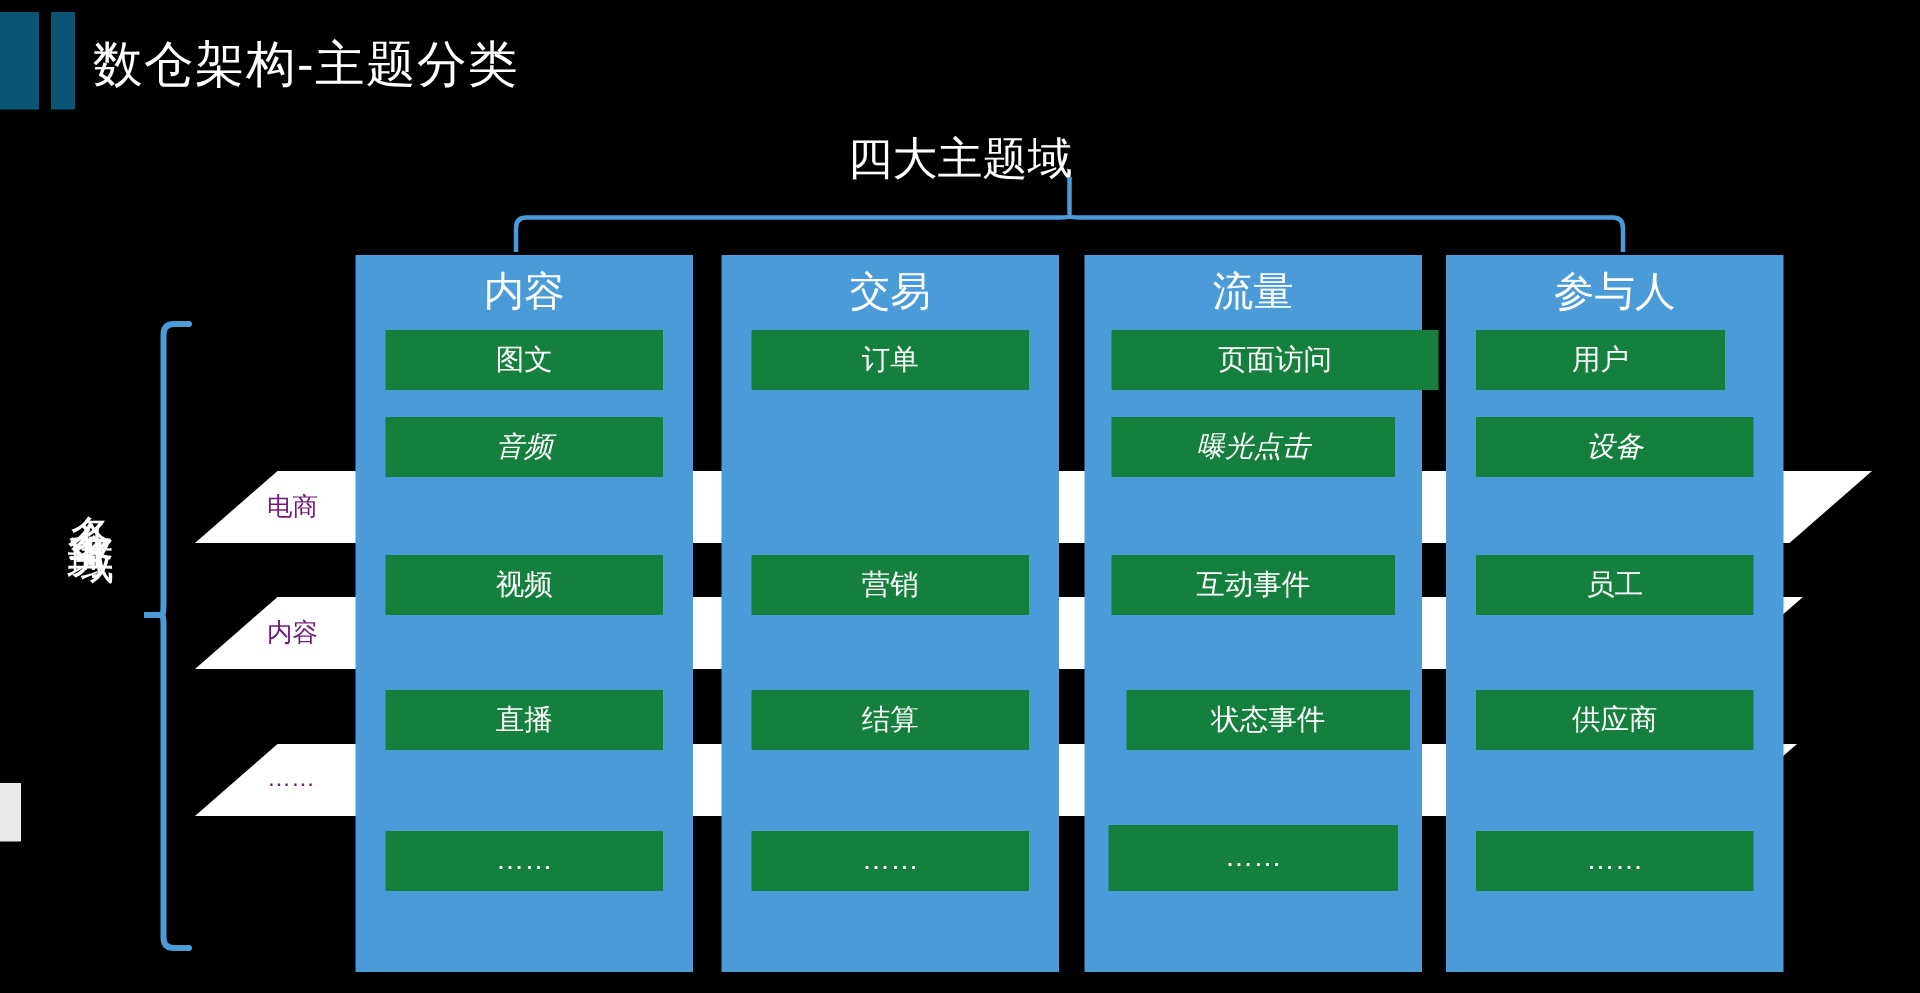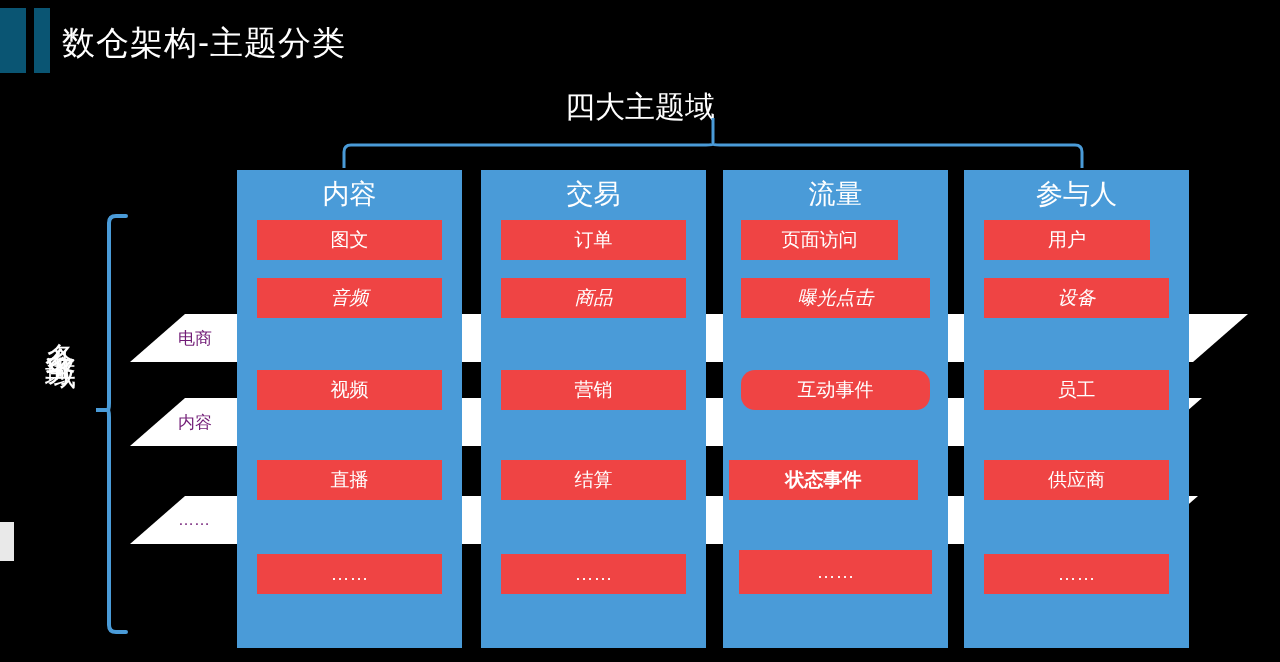--- a/index.html
+++ b/index.html
@@ -73,40 +73,40 @@
   .col {
     position: absolute; top: 170px; width: 225px; height: 478px;
     background: #4a9bd8; z-index: 3;
   }
   .col-head {
     position: absolute; left: 0; top: 6px; width: 100%;
     text-align: center; font-size: 27px; color: #ffffff; line-height: 36px;
   }
   .cell {
     position: absolute; left: 20px; width: 185px; height: 40px;
-    background: #ef4444; color: #ffffff;
+    background: #15803d; color: #ffffff;
     display: flex; align-items: center; justify-content: center;
     font-size: 19px; white-space: nowrap;
   }
   .cell.r0 { top: 50px; }
   .cell.r1 { top: 108px; font-style: italic; }
   .cell.r2 { top: 200px; }
   .cell.r3 { top: 290px; }
   .cell.r4 { top: 384px; }
 
   .col-1 { left: 237px; }
   .col-2 { left: 481px; }
   .col-3 { left: 723px; }
   .col-4 { left: 964px; }
 
   
-  .col-3 .cell.r0 { left: 18px; width: 157px; }
+  .col-3 .cell.r0 { left: 18px; width: 218px; }
   .col-3 .cell.r1 { left: 18px; width: 189px; }
-  .col-3 .cell.r2 { left: 18px; width: 189px; border-radius: 14px; }
-  .col-3 .cell.r3 { left: 6px; width: 189px; font-weight: bold; }
+  .col-3 .cell.r2 { left: 18px; width: 189px; }
+  .col-3 .cell.r3 { left: 28px; width: 189px; }
   .col-3 .cell.r4 { left: 16px; width: 193px; top: 380px; height: 44px; }
 
   .col-4 .cell.r0 { left: 20px; width: 166px; }
 
   
   .edge-nub {
     position: absolute; left: 0px; top: 522px;
     width: 14px; height: 39px; background: #e9e9e9; z-index: 5;
   }
 </style>
@@ -152,21 +152,20 @@
     <div class="cell r0">图文</div>
     <div class="cell r1">音频</div>
     <div class="cell r2">视频</div>
     <div class="cell r3">直播</div>
     <div class="cell r4">……</div>
   </div>
 
   <div class="col col-2">
     <div class="col-head">交易</div>
     <div class="cell r0">订单</div>
-    <div class="cell r1">商品</div>
     <div class="cell r2">营销</div>
     <div class="cell r3">结算</div>
     <div class="cell r4">……</div>
   </div>
 
   <div class="col col-3">
     <div class="col-head">流量</div>
     <div class="cell r0">页面访问</div>
     <div class="cell r1">曝光点击</div>
     <div class="cell r2">互动事件</div>

